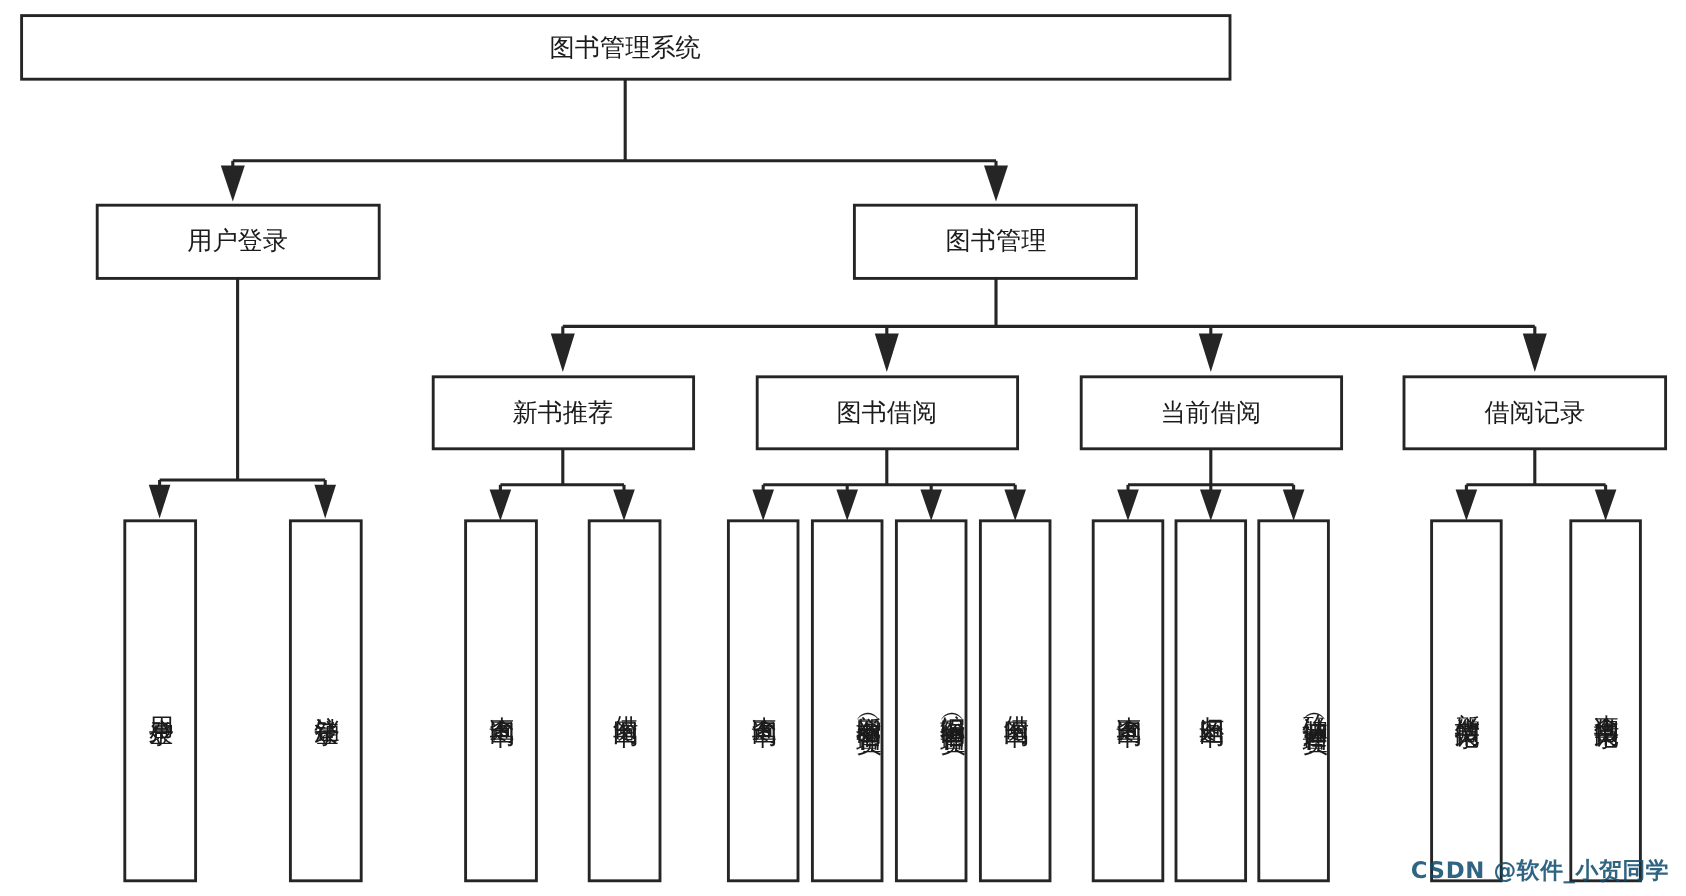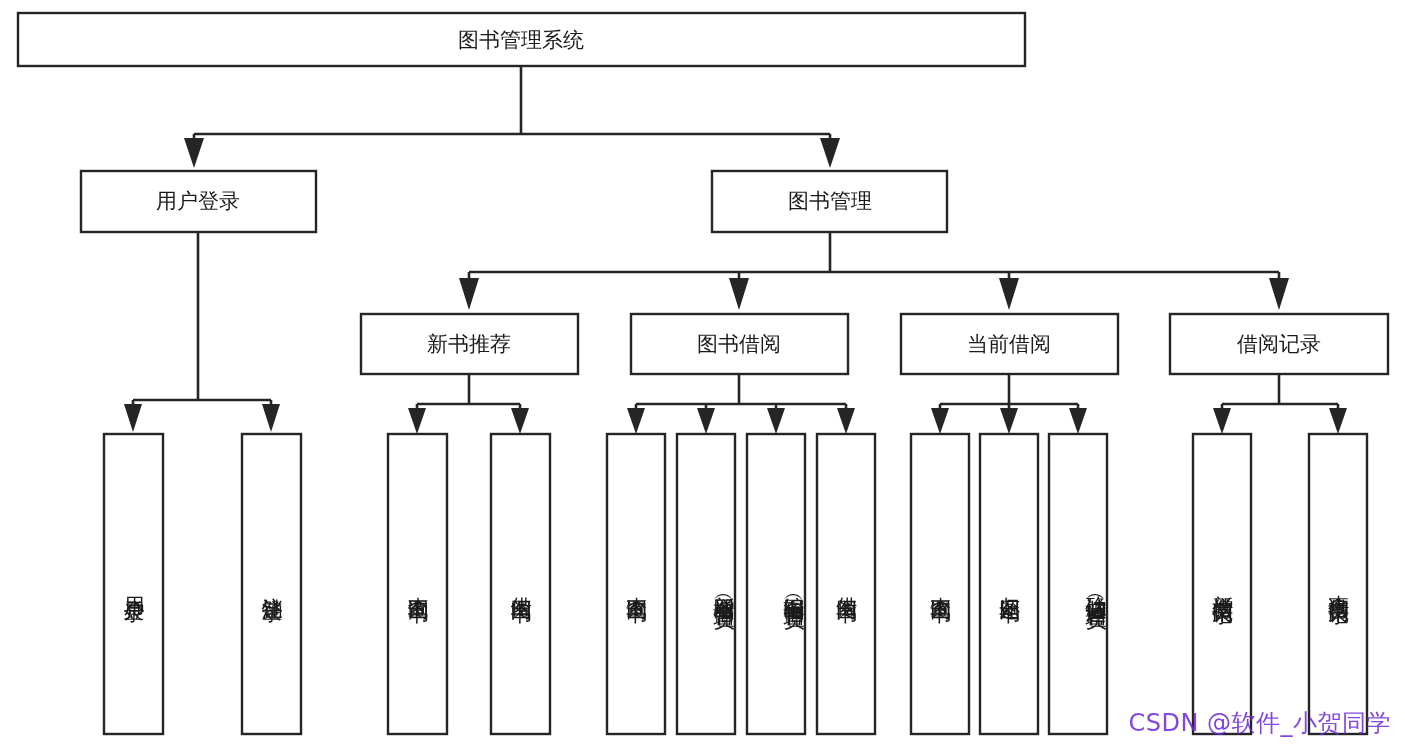--- a/index.html
+++ b/index.html
@@ -63,25 +63,26 @@
     align-items: center;
     justify-content: center;
     white-space: nowrap;
     pointer-events: none;
   }
   .watermark {
     position: absolute;
     right: 14px;
     bottom: 8px;
     font-family: "DejaVu Sans", "Liberation Sans", sans-serif;
-    font-size: 24px;
-    color: #6d28d9;
+    font-size: 19px;
+    color: #0c4a6e;
     opacity: 0.85;
     letter-spacing: 0.5px;
     white-space: nowrap;
+    font-weight: bold;
   }
 </style>
 </head>
 <body>
 
 <div id="diagram-root">
 
   <svg class="diagram" viewBox="0 0 1405 747" xmlns="http://www.w3.org/2000/svg">
 
     <g>

